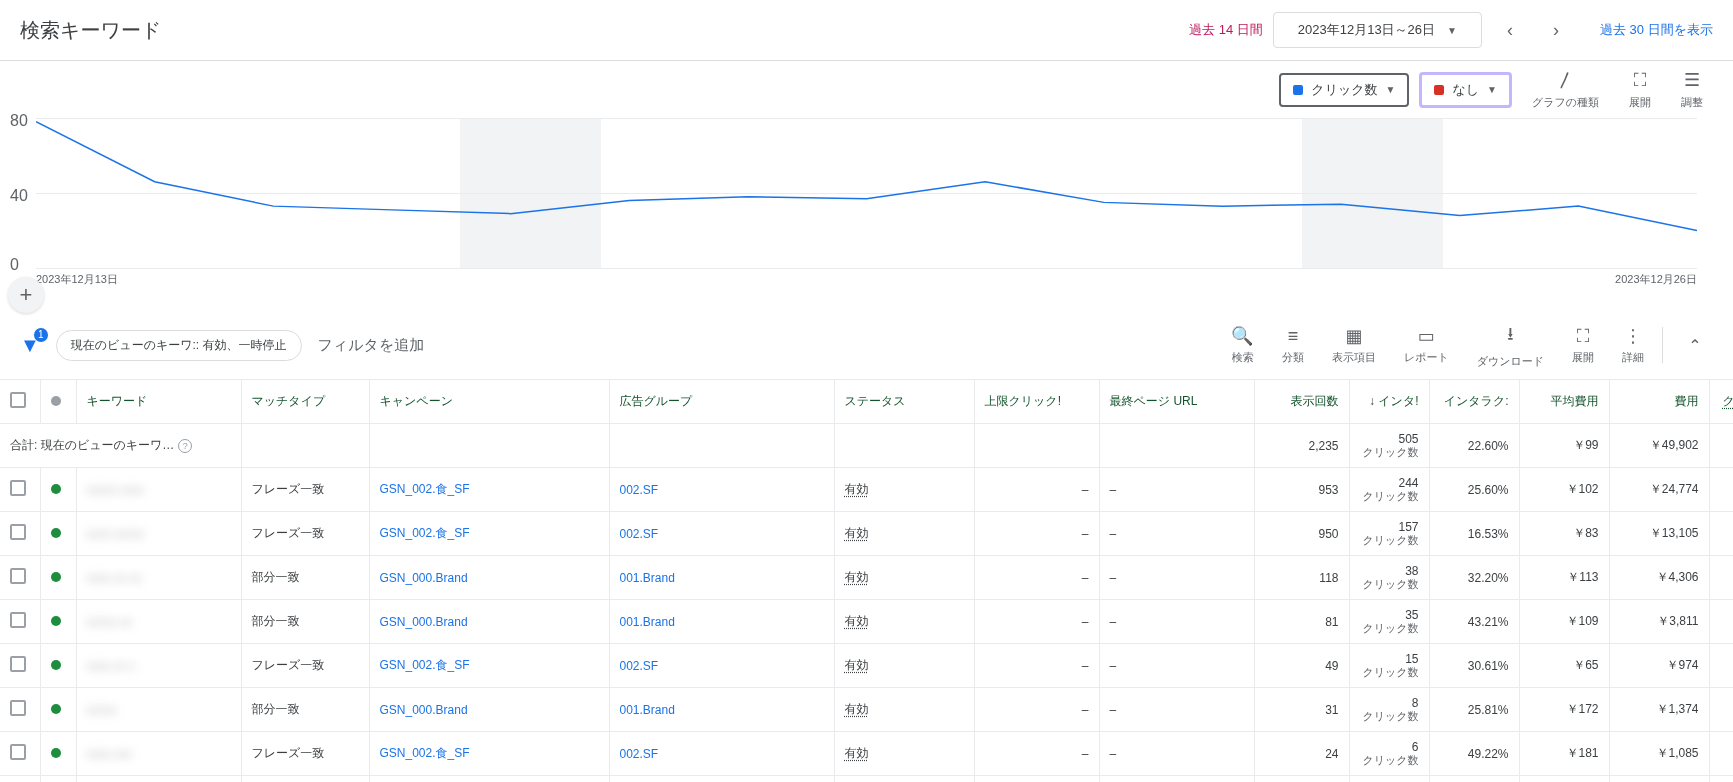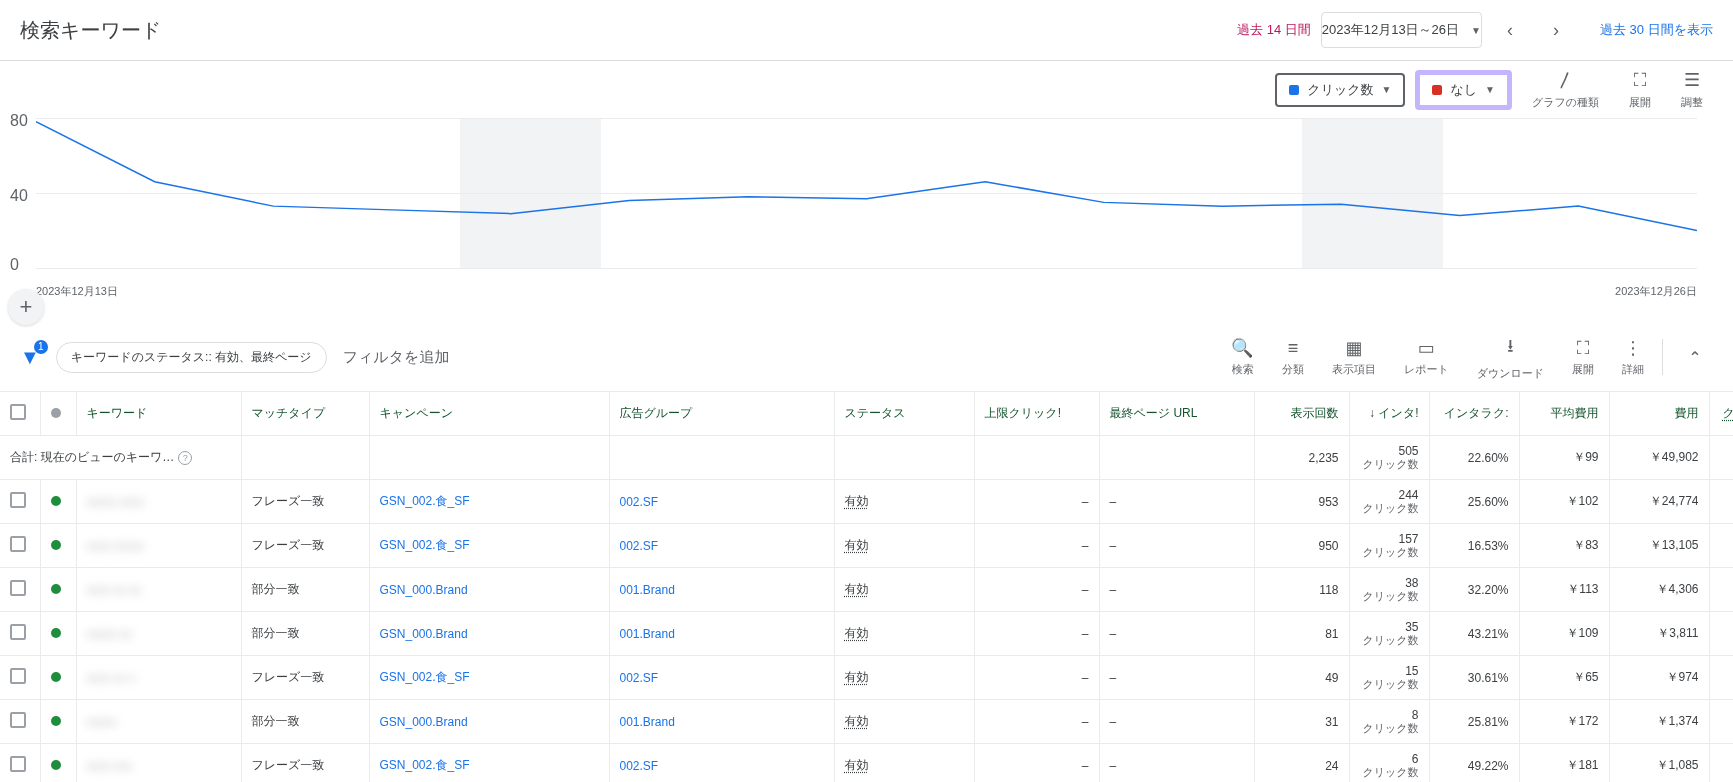--- a/index.html
+++ b/index.html
@@ -1,39 +1,39 @@
 <!DOCTYPE html>
 <html><head>
 <meta charset="utf-8">
 <style>
 *{box-sizing:border-box;margin:0;padding:0;font-family:Arial,"Hiragino Sans","Yu Gothic",sans-serif}
 body{background:#fff;color:#3c4043;font-size:13px;width:1733px}
 .header{display:flex;align-items:center;justify-content:space-between;padding:12px 20px;border-bottom:1px solid #dadce0}
 .title{font-size:20px;font-weight:400;color:#3c4043}
 .hdr-right{display:flex;align-items:center;gap:10px}
 .period-label{font-size:13px;color:#be185d}
-.date-select{display:flex;align-items:center;gap:12px;border:1px solid #dadce0;border-radius:4px;padding:8px 0;cursor:pointer}
+.date-select{display:flex;align-items:center;gap:12px;border:1px solid #dadce0;border-radius:4px;padding:8px 24px;cursor:pointer}
 .date-select .arr{font-size:10px;color:#5f6368}
 .nav-btn{width:36px;height:36px;display:flex;align-items:center;justify-content:center;color:#5f6368;cursor:pointer;font-size:18px}
 .link-days{color:#1a73e8;font-size:13px;cursor:pointer;margin-left:16px}
 .chart-toolbar{display:flex;justify-content:flex-end;align-items:center;gap:10px;padding:8px 20px}
-.chip{display:flex;align-items:center;gap:8px;border:5px solid #c4b5fd;border-radius:4px;padding:6px 12px;cursor:pointer;font-size:13px}
+.chip{display:flex;align-items:center;gap:8px;border:3px solid #c4b5fd;border-radius:4px;padding:6px 12px;cursor:pointer;font-size:13px}
 .chip-accent{border:2px solid #5f6368}
 .sq{width:10px;height:10px;border-radius:2px}
 .sq-blue{background:#1a73e8}
 .sq-red{background:#d93025}
 .tool-icon{display:flex;flex-direction:column;align-items:center;gap:4px;padding:0 10px;cursor:pointer;color:#5f6368}
 .tool-icon .ic{font-size:18px}
 .tool-icon .lbl{font-size:11px}
 .chart-wrap{position:relative;padding:0 36px 12px 36px}
 .chart-area{position:relative;height:150px}
 .ylabel{position:absolute;left:-26px;font-size:16px;color:#5f6368}
 .gridline{position:absolute;left:0;right:0;border-top:1px solid #ebebeb}
 .band{position:absolute;top:0;bottom:0;background:#f1f3f4}
-.x-axis{display:flex;justify-content:space-between;font-size:11px;color:#5f6368;margin-top:16px}
+.x-axis{display:flex;justify-content:space-between;font-size:11px;color:#5f6368;margin-top:4px}
 svg.chart-svg{position:absolute;inset:0;width:100%;height:100%}
 .add-fab{position:absolute;left:8px;bottom:-14px;width:36px;height:36px;border-radius:50%;background:#f1f3f4;display:flex;align-items:center;justify-content:center;font-size:22px;color:#5f6368;cursor:pointer;box-shadow:0 1px 3px rgba(0,0,0,.15)}
 .table-toolbar{display:flex;align-items:center;justify-content:space-between;padding:10px 20px;margin-top:12px}
 .tb-left{display:flex;align-items:center;gap:16px}
 .filter-funnel{color:#1a73e8;font-size:20px;position:relative;cursor:pointer}
 .filter-funnel sup{position:absolute;top:-6px;right:-8px;font-size:10px;background:#1a73e8;color:#fff;border-radius:50%;width:14px;height:14px;display:flex;align-items:center;justify-content:center}
 .status-chip{border:1px solid #dadce0;border-radius:16px;padding:6px 14px;font-size:12px;color:#3c4043;cursor:pointer}
 .add-filter{color:#5f6368;font-size:15px;cursor:pointer}
 .tb-right{display:flex;align-items:center}
 .tb-item{display:flex;flex-direction:column;align-items:center;gap:3px;padding:0 14px;cursor:pointer;color:#5f6368}
@@ -121,21 +121,21 @@
   </div>
   <div class="add-fab">+</div>
 </div>
 
 <div class="table-toolbar">
   <div class="tb-left">
     <div class="filter-funnel">
       <span>▼</span>
       <sup>1</sup>
     </div>
-    <div class="status-chip">キーワードのステータス:: 有効、最終ページ</div>
+    <div class="status-chip">現在のビューのキーワ:: 有効、一時停止</div>
     <div class="add-filter">フィルタを追加</div>
   </div>
   <div class="tb-right">
     <div class="tb-item">
         <span class="ic">🔍</span>
         <span class="lbl">検索</span>
       </div>
     <div class="tb-item">
         <span class="ic">≡</span>
         <span class="lbl">分類</span>

